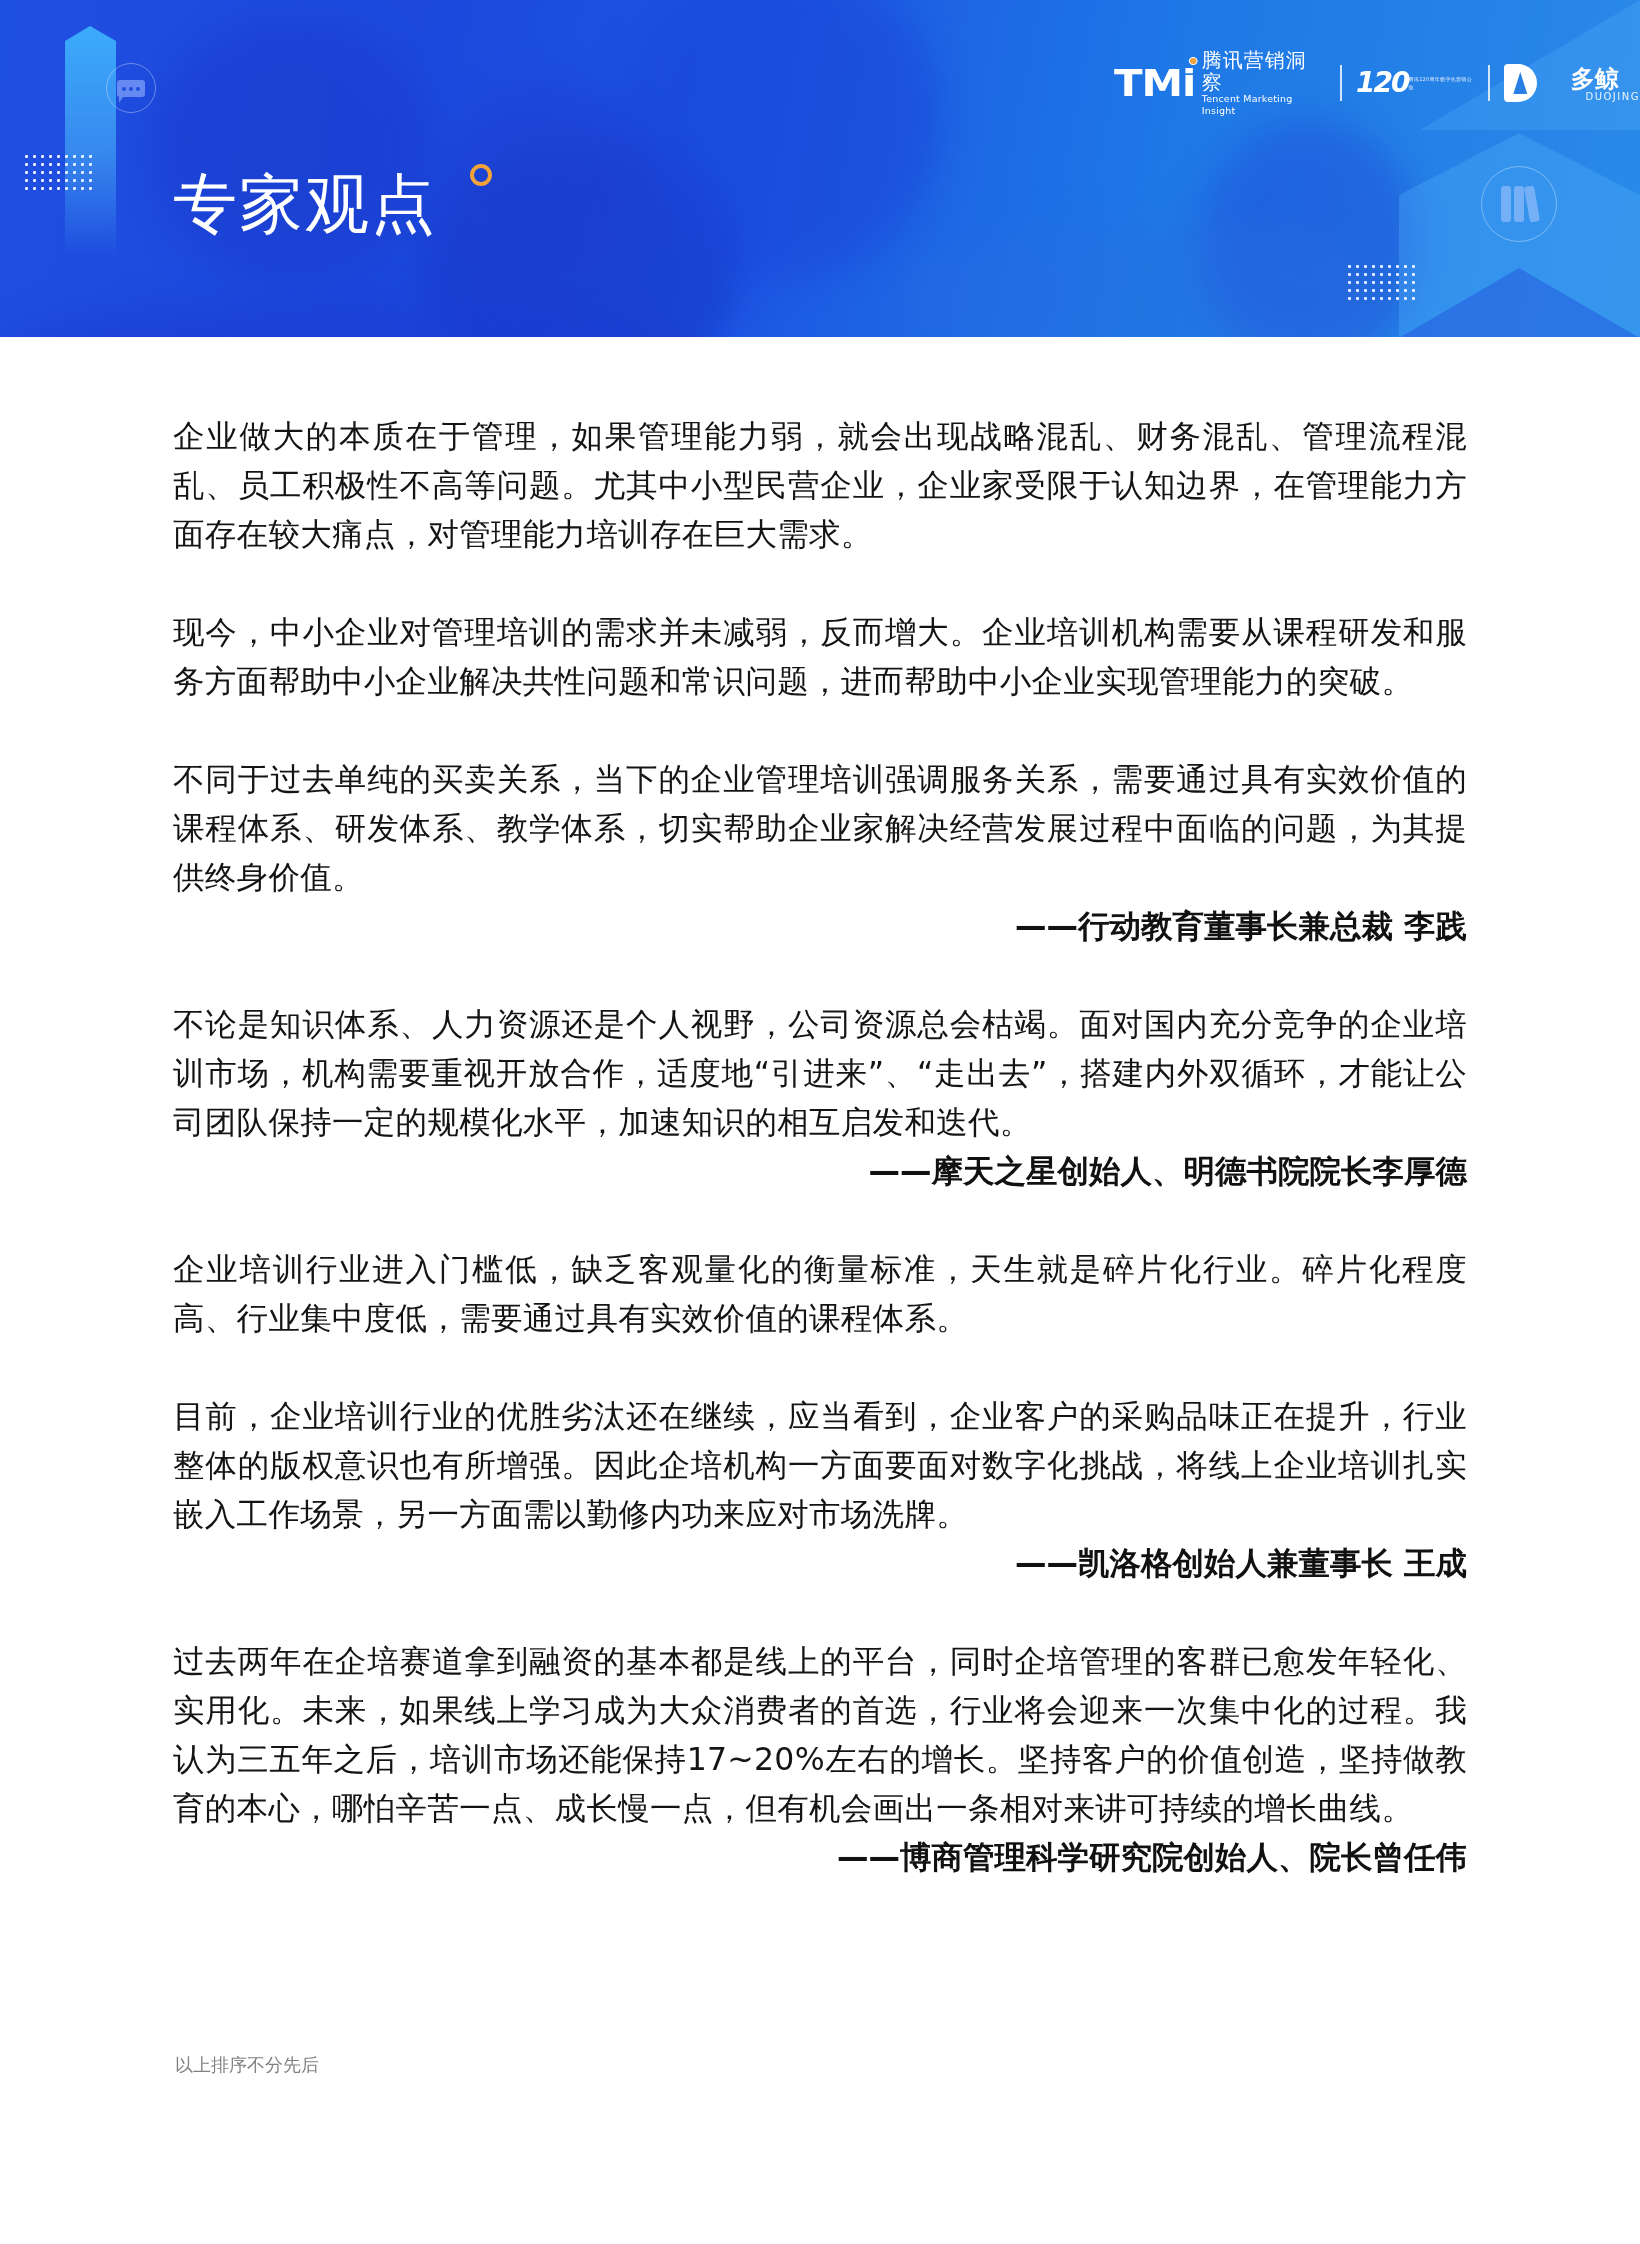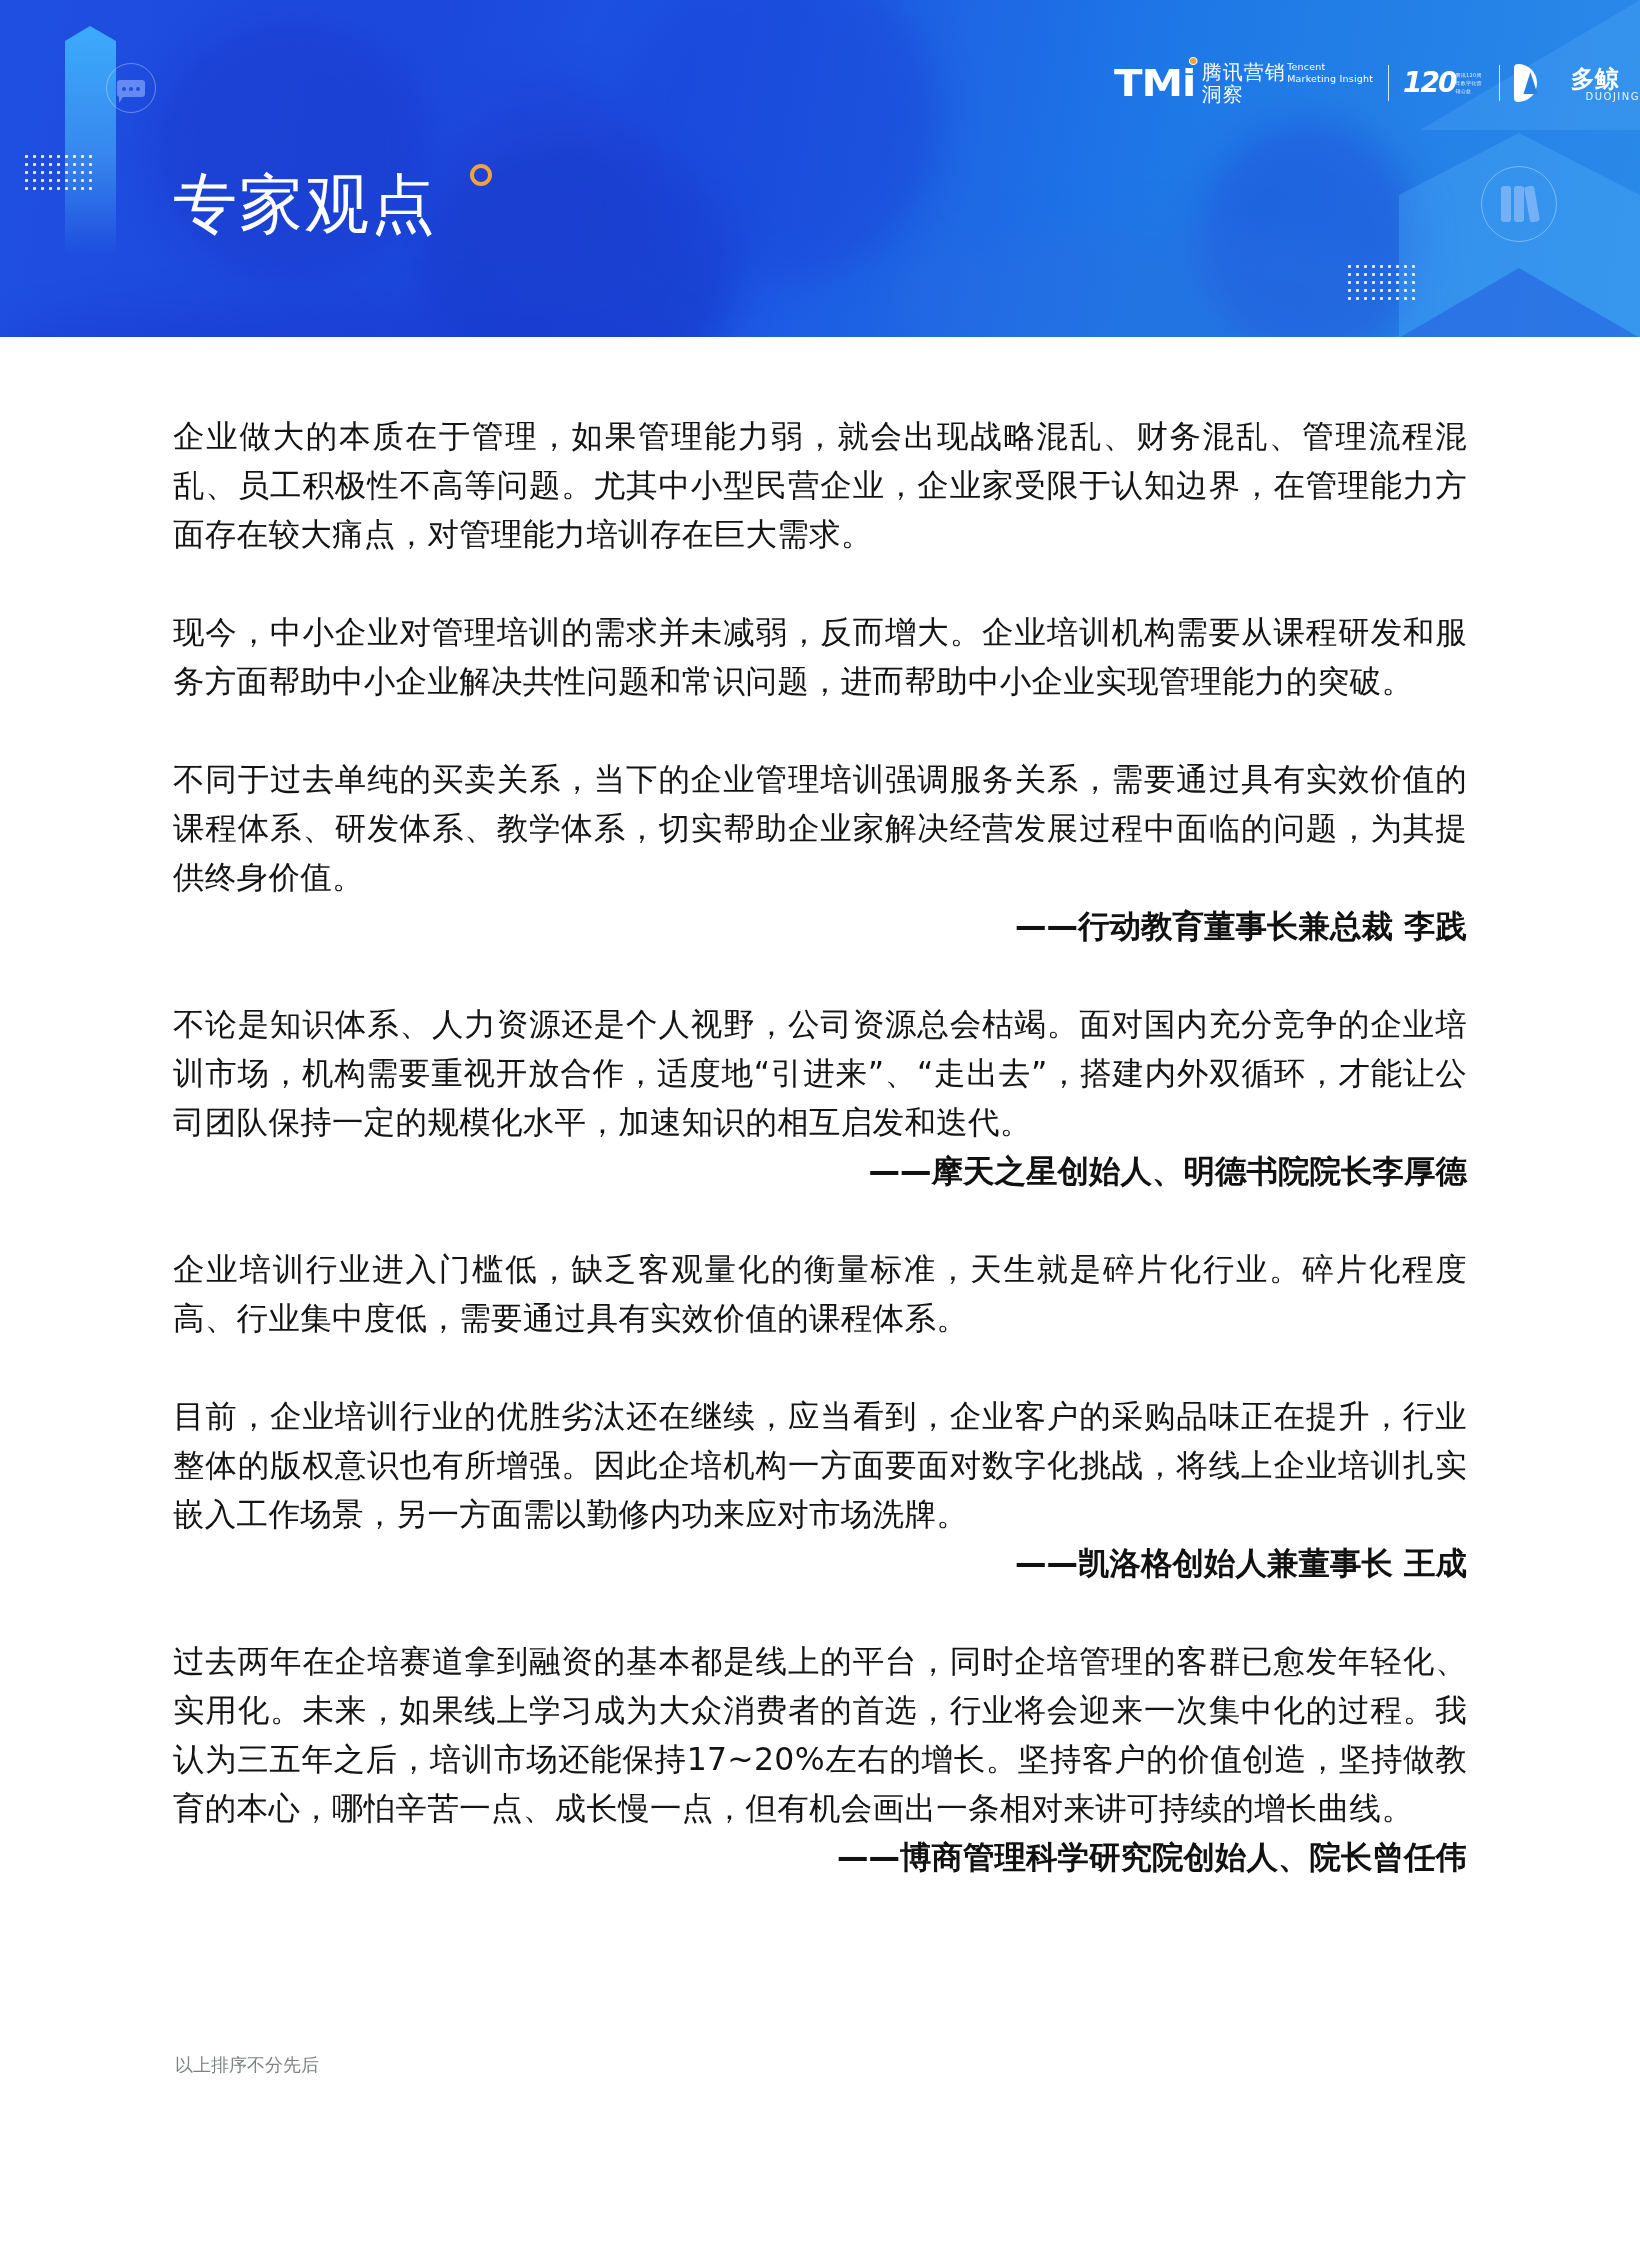--- a/index.html
+++ b/index.html
@@ -84,21 +84,21 @@
       position:absolute; left:1114px; top:60px; height:46px; display:flex; align-items:center; color:#ffffff;
     }
     .tmi {
       font-family:"DejaVu Sans", sans-serif; font-weight:700; font-size:38px; letter-spacing:-1px;
       line-height:38px; position:relative; transform:scaleX(1.1); transform-origin:left center;
     }
     .tmi-dot {
       position:absolute; right:-2px; top:-7px; width:8px; height:8px; border-radius:50%;
       background:#f2a23a; border:1.5px solid #ffffff; box-sizing:border-box;
     }
-    .tmi-text { margin-left:14px; display:flex; flex-direction:row; }
+    .tmi-text { margin-left:14px; display:flex; flex-direction:column; }
     .tmi-cn { font-size:20px; line-height:22px; letter-spacing:1px; }
     .tmi-en { font-size:9.5px; line-height:12px; letter-spacing:.2px; }
     .vsep { width:2px; height:36px; background:rgba(255,255,255,.8); margin:0 14px; }
     .t120 { display:flex; flex-direction:row; align-items:center; }
     .t120-num { font-weight:700; font-size:28px; line-height:28px; letter-spacing:-2px; font-style:italic; }
     .t120-sub { font-size:5px; line-height:8px; letter-spacing:.3px; opacity:.9; }
     .dj-mark {
       width:34px; height:38px; background:#ffffff; border-radius:4px 19px 19px 4px; position:relative;
     }
     .dj-mark::after {

